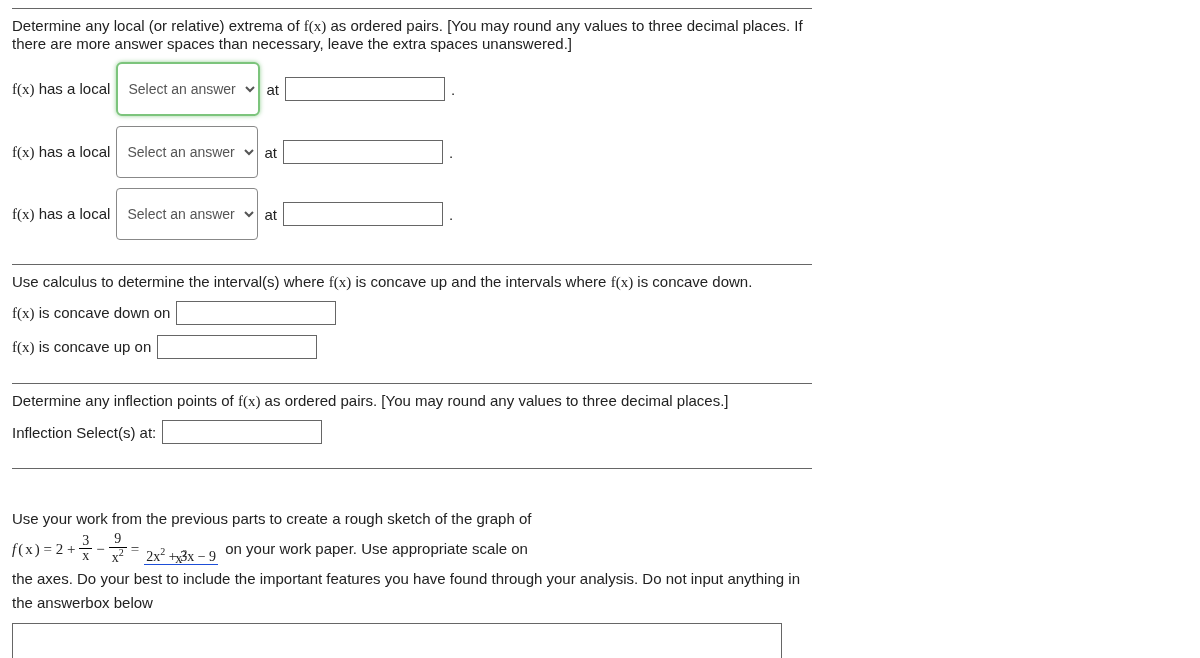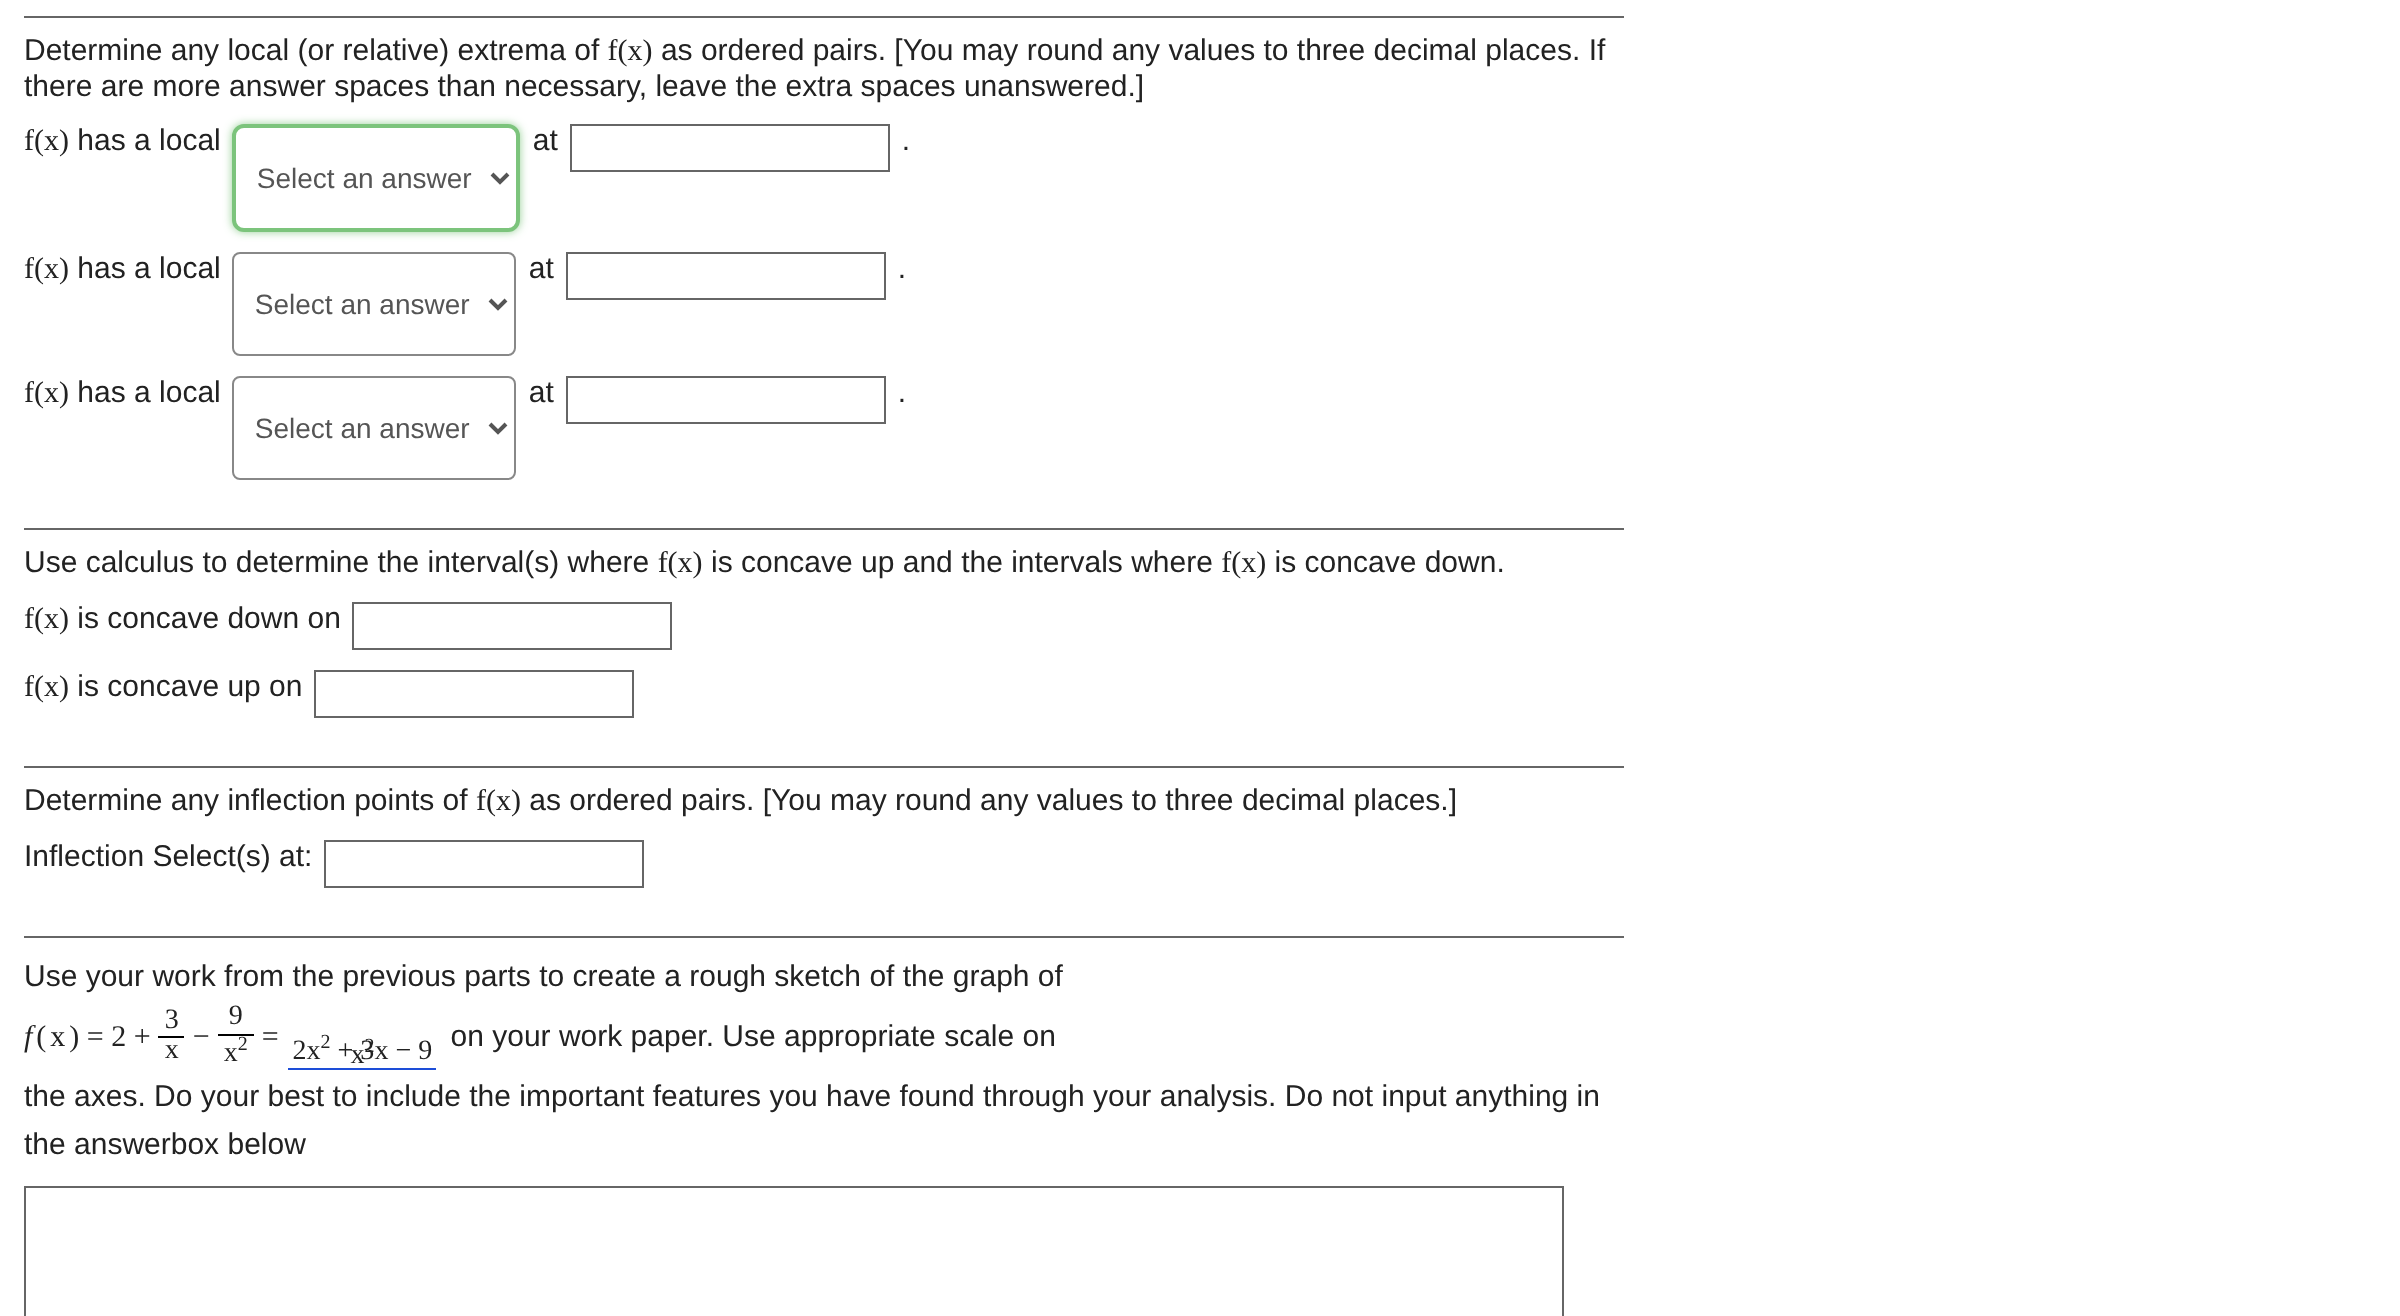--- a/index.html
+++ b/index.html
@@ -66,20 +66,21 @@
     width: 150px;
     height: 20px;
     border: 1px solid #666;
     font-size: 14px;
     padding: 1px 4px;
     vertical-align: middle;
   }
   .row {
     margin: 10px 0;
     display: flex;
+    align-items: center;
     flex-wrap: wrap;
     gap: 6px;
   }
   .row .text {
     white-space: nowrap;
   }
   textarea.work-area {
     width: 760px;
     height: 80px;
     border: 1px solid #666;
@@ -186,21 +187,21 @@
 
     <div class="row">
       <span class="text">Inflection Select(s) at:</span>
       <input type="text" class="short-input" style="">
     </div>
   </div>
 
   <hr class="divider">
 
   <div class="section">
-    <div style="line-height:1.6;">
+    <div style="line-height:1.6;margin-top:30px;">
       <span>Use your work from the previous parts to create a rough sketch of the graph of</span><br>
       <span class="eq-group">
         <span class="math" style="font-style:italic;">f</span>(<span class="math">x</span>) = 2 +
         <span class="frac">
           <span class="num">3</span>
           <span class="den"><span class="math">x</span></span>
         </span>
         <span>−</span>
         <span class="frac">
           <span class="num">9</span>

